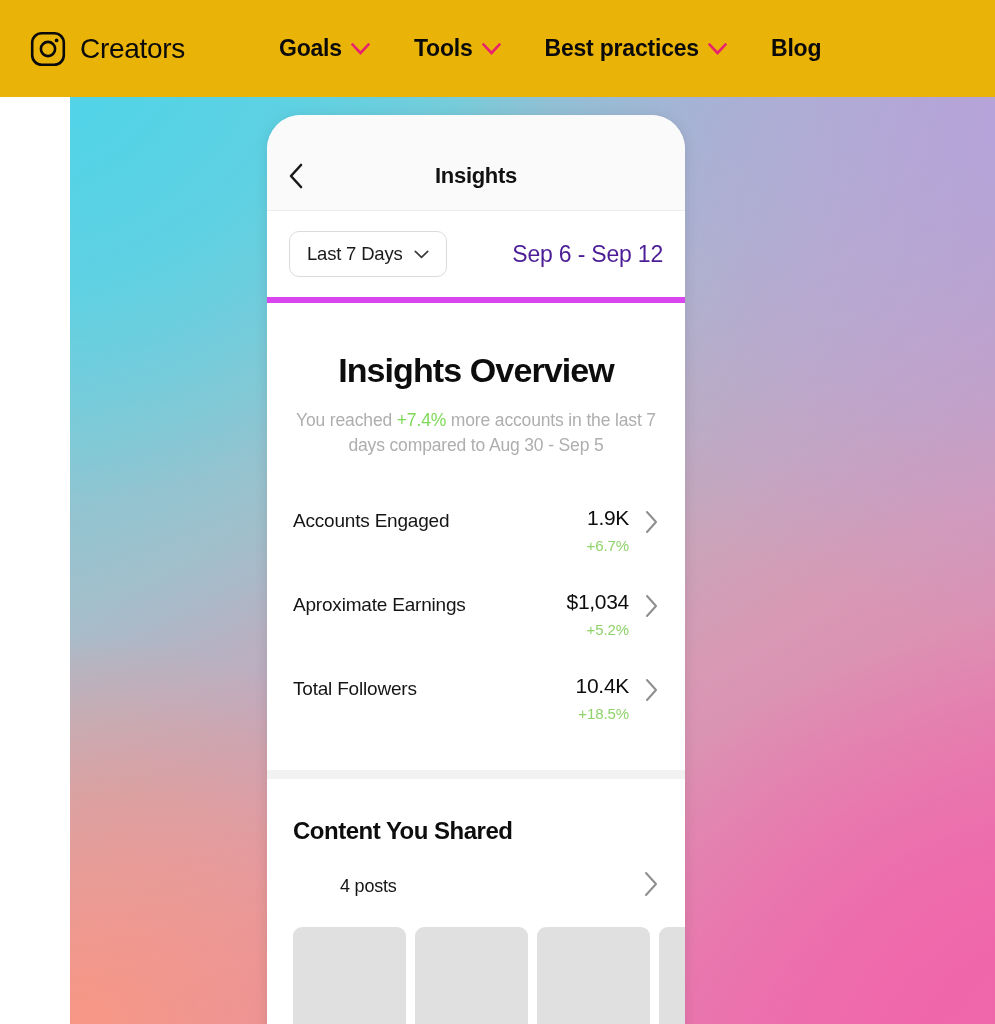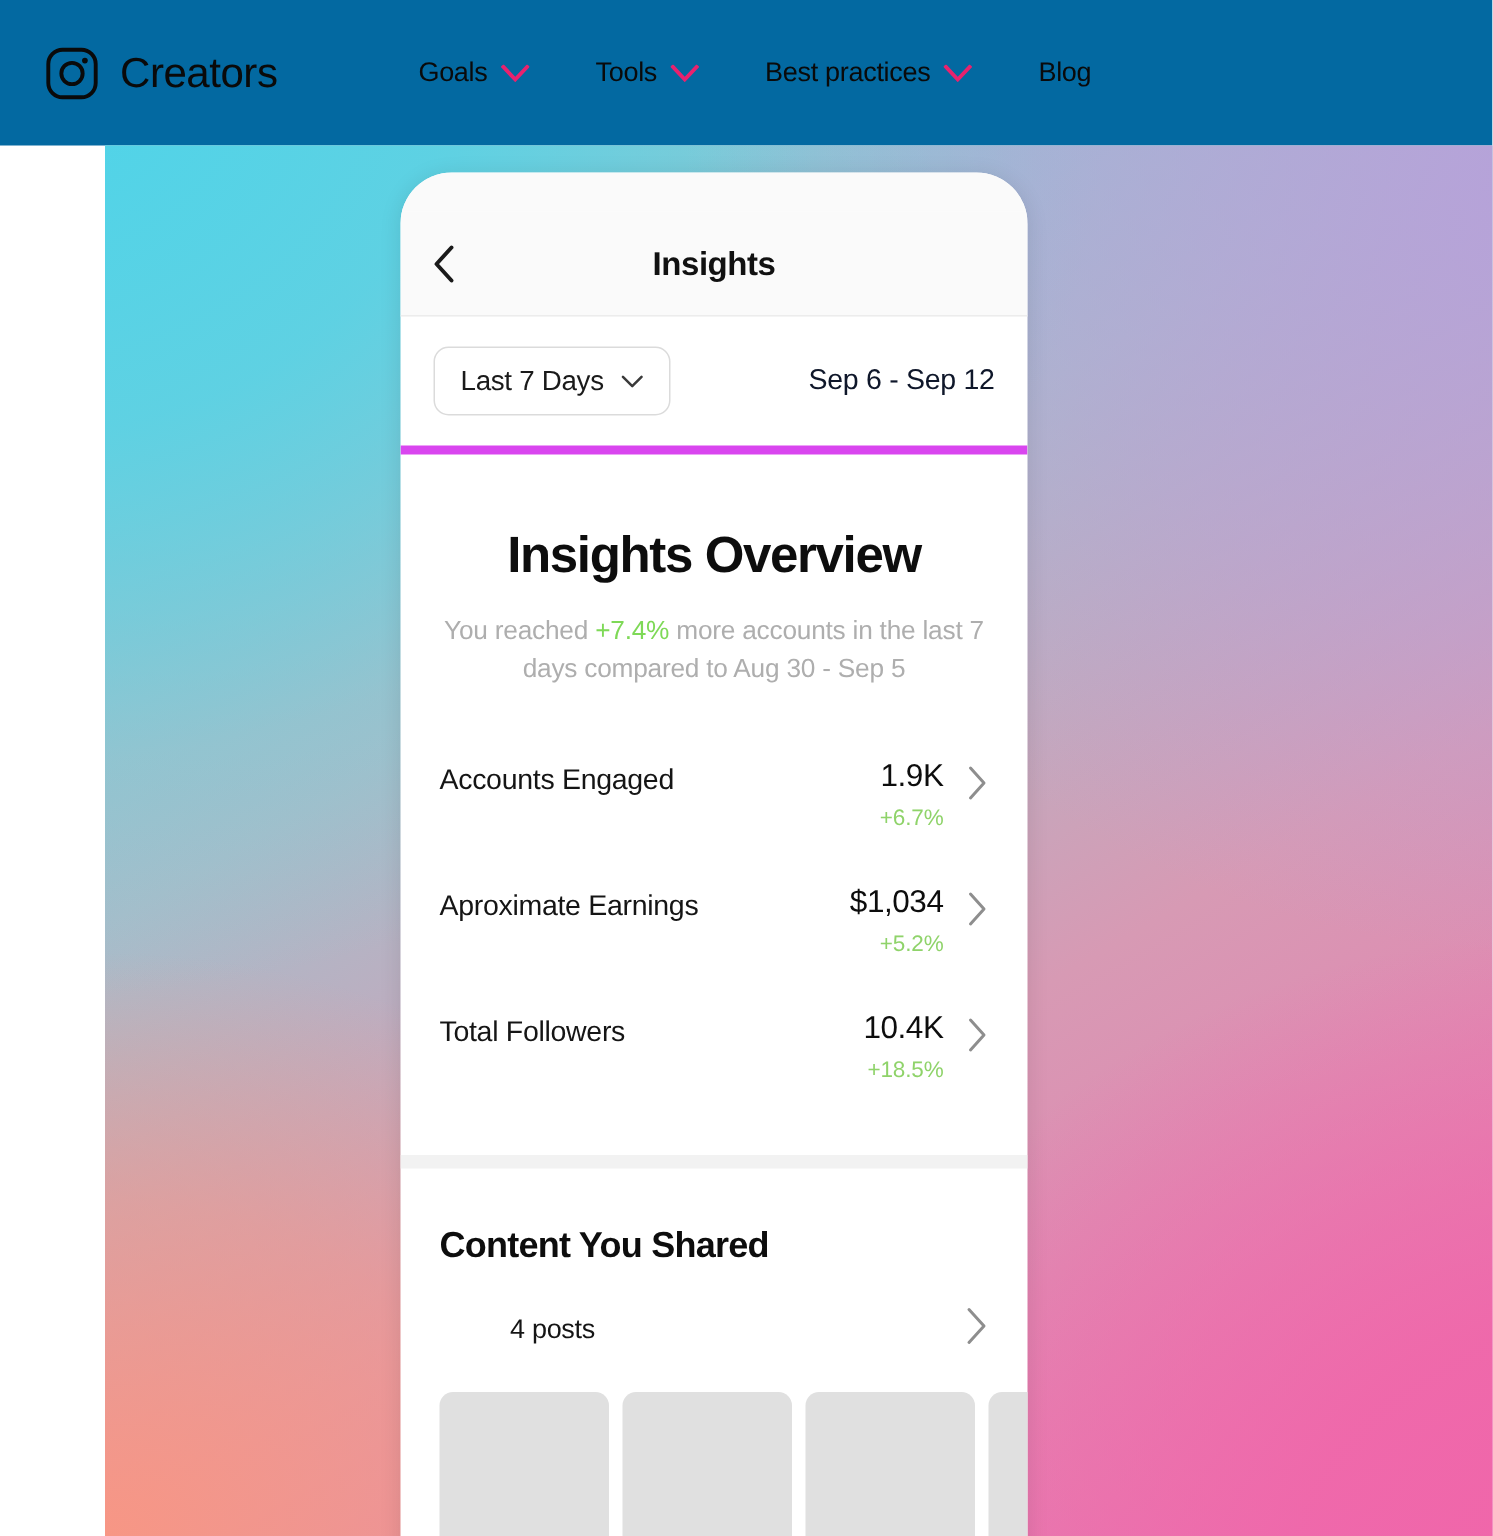--- a/index.html
+++ b/index.html
@@ -11,21 +11,21 @@
     font-family: "Liberation Sans", sans-serif;
     overflow: hidden;
   }
 
   
   .topnav {
     height: 97px;
     display: flex;
     align-items: center;
     padding-left: 30px;
-    background: #0369a1;
+    background: #eab308;
   }
 
   .brand {
     display: flex;
     align-items: center;
     gap: 14px;
     margin-right: 72px;
   }
 
   .ig-icon {
@@ -52,22 +52,22 @@
   .navitem {
     display: flex;
     align-items: center;
     gap: 9px;
     padding: 0 22px;
     cursor: pointer;
     white-space: nowrap;
   }
 
   .navitem .label {
-    font-size: 18px;
-    font-weight: 400;
+    font-size: 23px;
+    font-weight: 700;
     color: #0a0a0a;
     letter-spacing: -0.2px;
   }
 
   .chev-pink {
     width: 19px;
     height: 12px;
     display: block;
     flex: 0 0 19px;
   }
@@ -152,22 +152,22 @@
 
   .pill .txt {
     font-size: 18.5px;
     color: #1a1a1a;
     letter-spacing: -0.2px;
   }
 
   .chev-grey-sm { width: 15px; height: 9px; display: block; }
 
   .daterange {
-    font-size: 19px;
-    color: #0f172a;
+    font-size: 23px;
+    color: #4c1d95;
     letter-spacing: -0.2px;
   }
 
   
   .overview {
     padding: 48px 26px 0 26px;
     text-align: center;
   }
 
   .overview-title {

